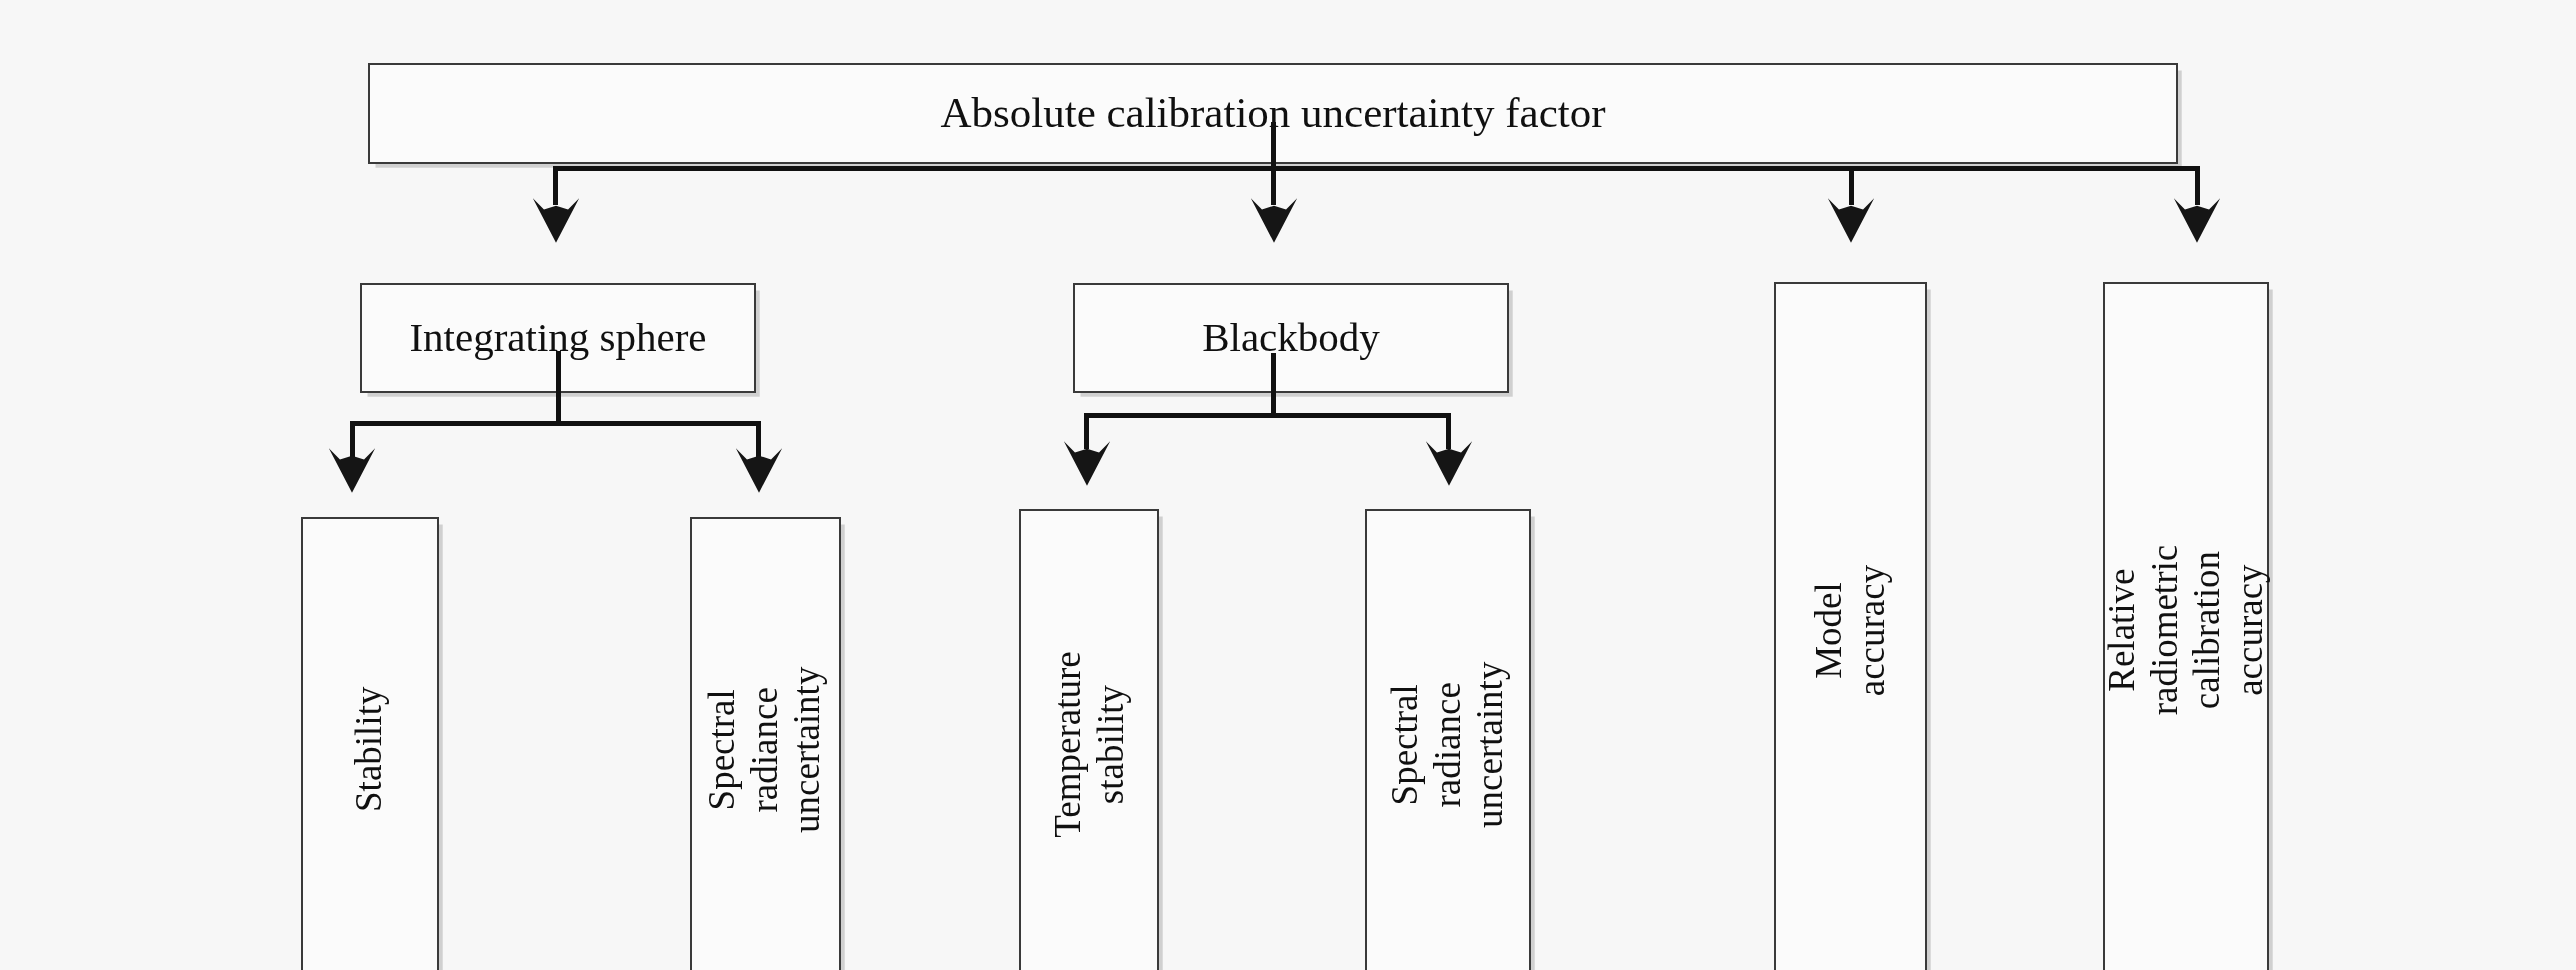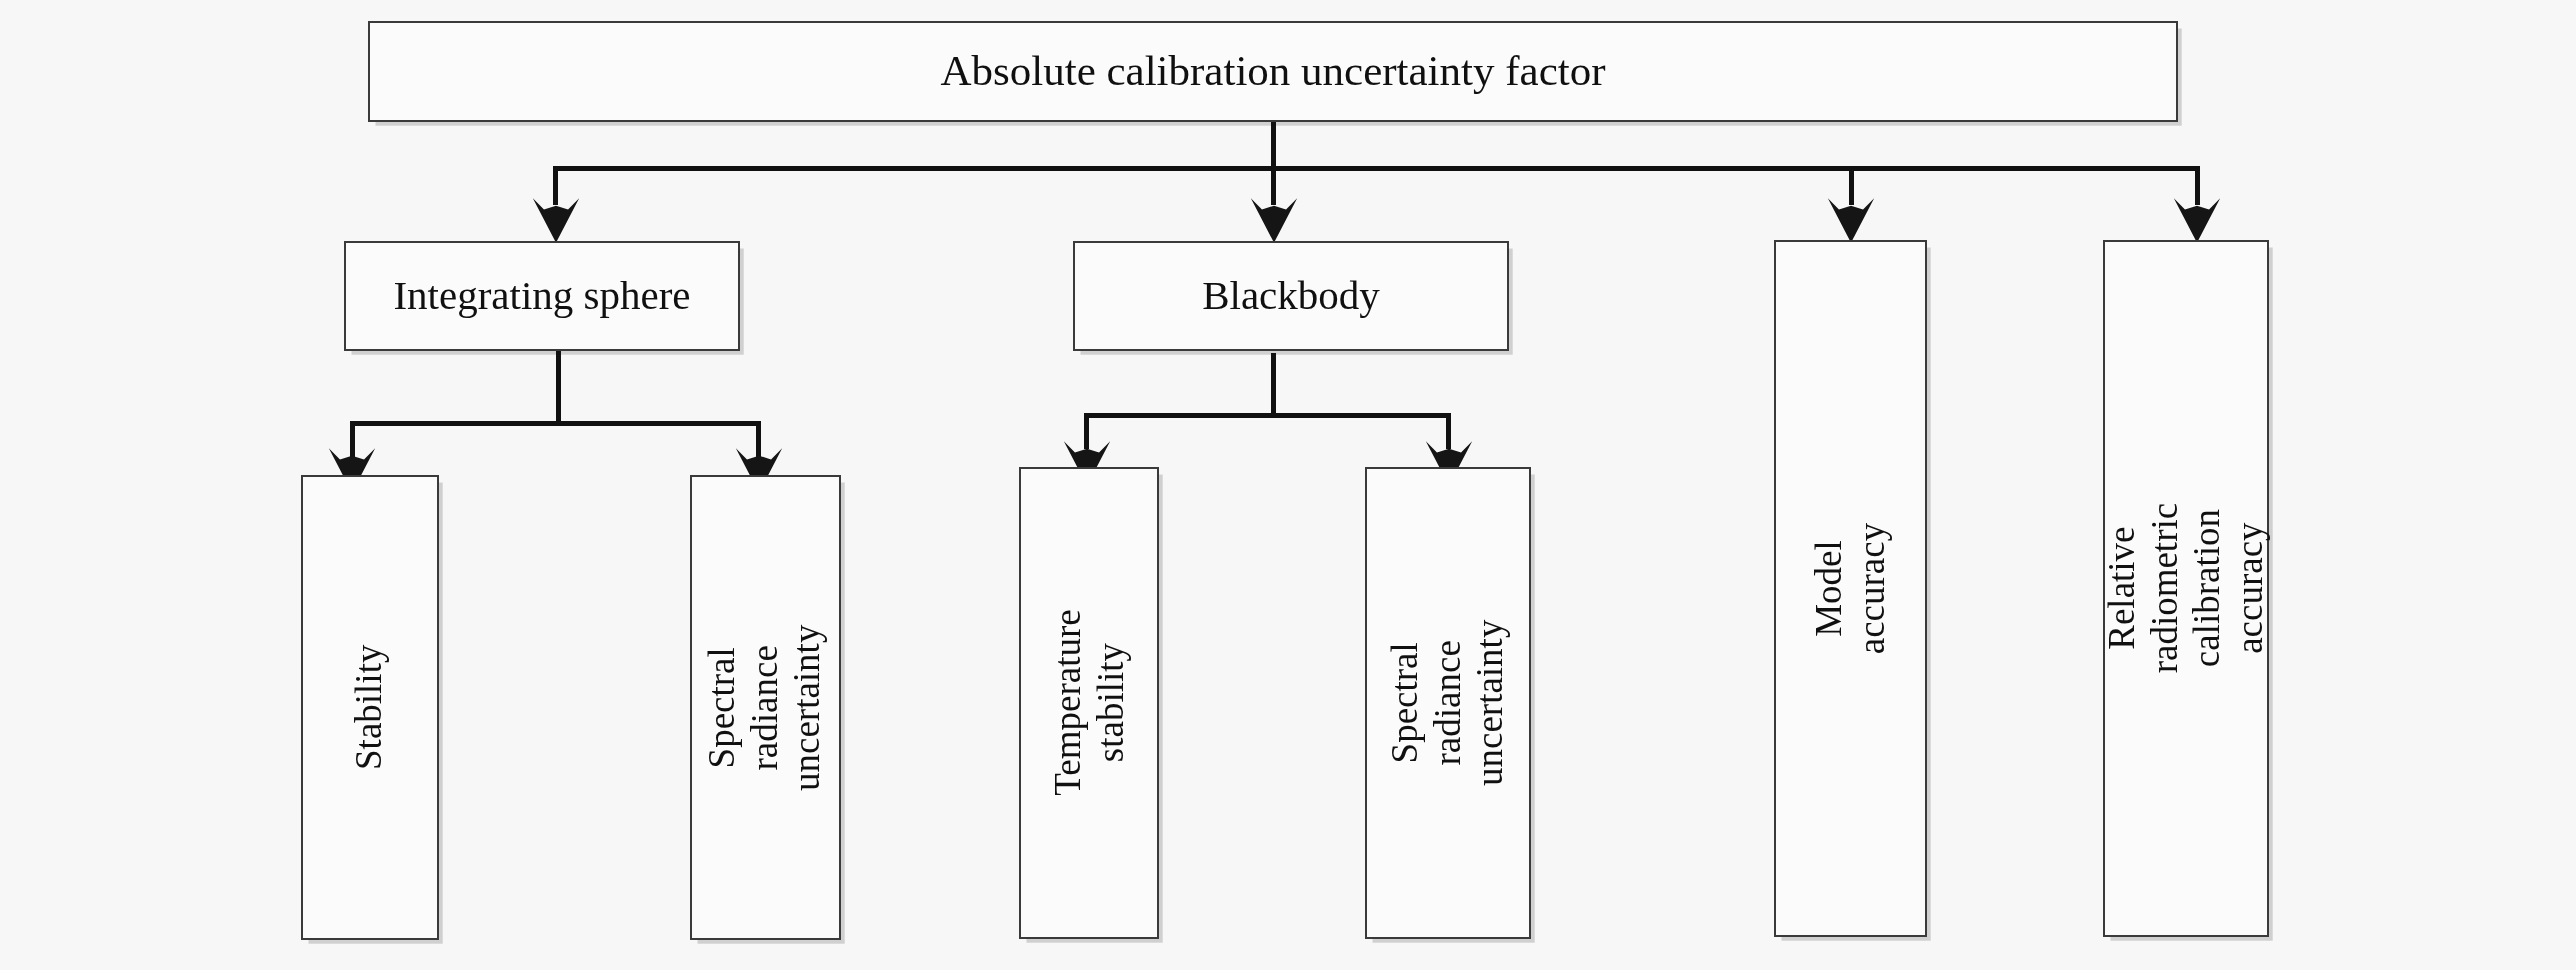--- a/index.html
+++ b/index.html
@@ -22,20 +22,21 @@
     box-sizing: border-box;
     background: #fbfbfb;
     border: 2.8px solid #3a3a3a;
     box-shadow: 5.6px 5.6px 0 -1.9px rgba(160,160,160,0.45);
     display: flex;
     align-items: center;
     justify-content: center;
     color: #101010;
     line-height: 1.12;
     text-align: center;
+    margin-top: 42px;
   }
   .node .lbl {
     display: block;
     white-space: pre-line;
   }
 
   
   .node.h .lbl {
     font-size: 41px;
   }
@@ -105,21 +106,21 @@
     </svg>
   </div>
 
   <div class="vline" style="left:2195px; top:166px; height:39px;"></div>
   <div class="arrow" style="left:2172px; top:196px;">
     <svg width="50" height="49" viewBox="0 0 54 52">
       <path d="M2 2 L14 14 L27 10 L40 14 L52 2 L27 50 Z" fill="#151515"></path>
     </svg>
   </div>
 
-  <div class="node h" id="node-integrating-sphere" style="left:344px; top:241px; width:396px; height:110px;">
+  <div class="node h" id="node-integrating-sphere" style="left:360px; top:241px; width:396px; height:110px;">
     <span class="lbl">Integrating sphere</span>
   </div>
 
   <div class="node h" id="node-blackbody" style="left:1073px; top:241px; width:436px; height:110px;">
     <span class="lbl">Blackbody</span>
   </div>
 
   <div class="node v" id="node-model-accuracy" style="left:1774px; top:240px; width:153px; height:697px;">
     <span class="lbl">Model accuracy</span>
   </div>

